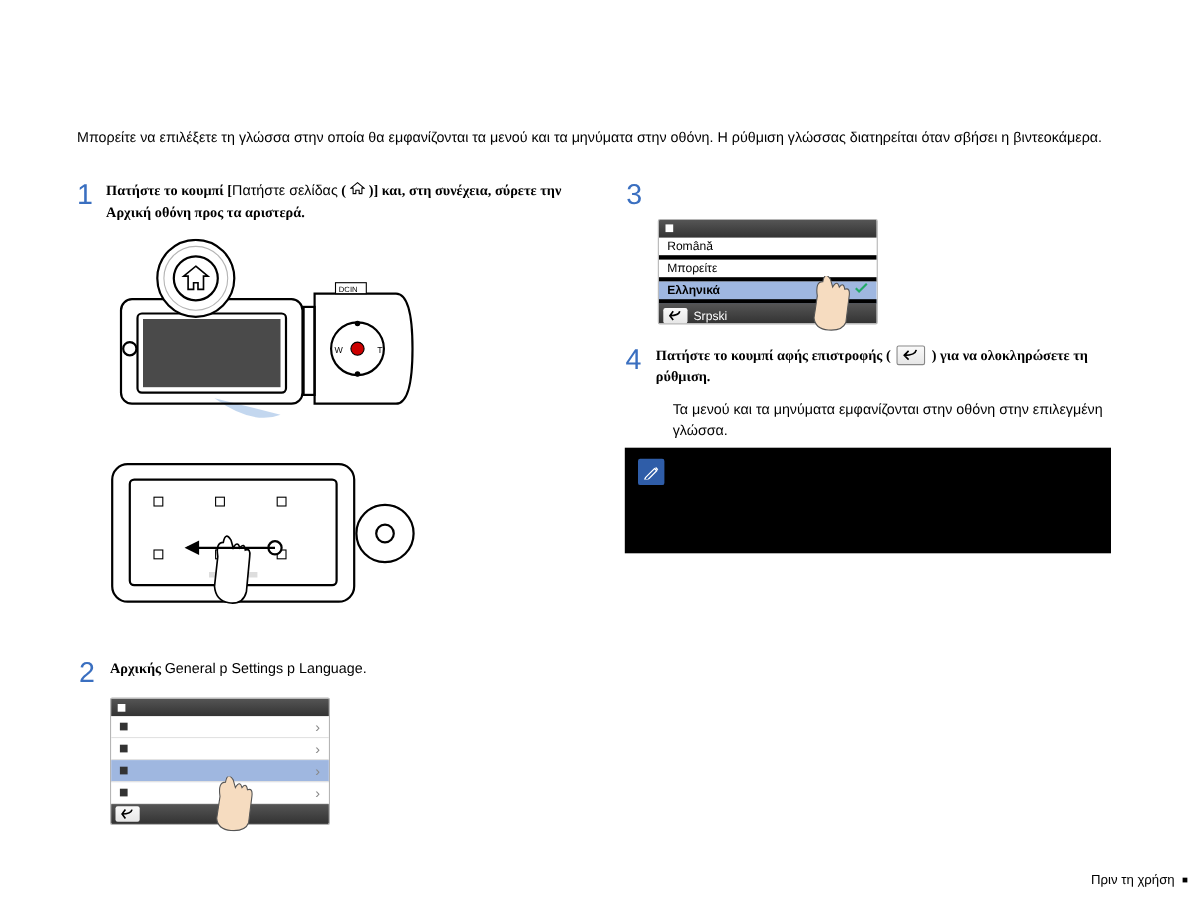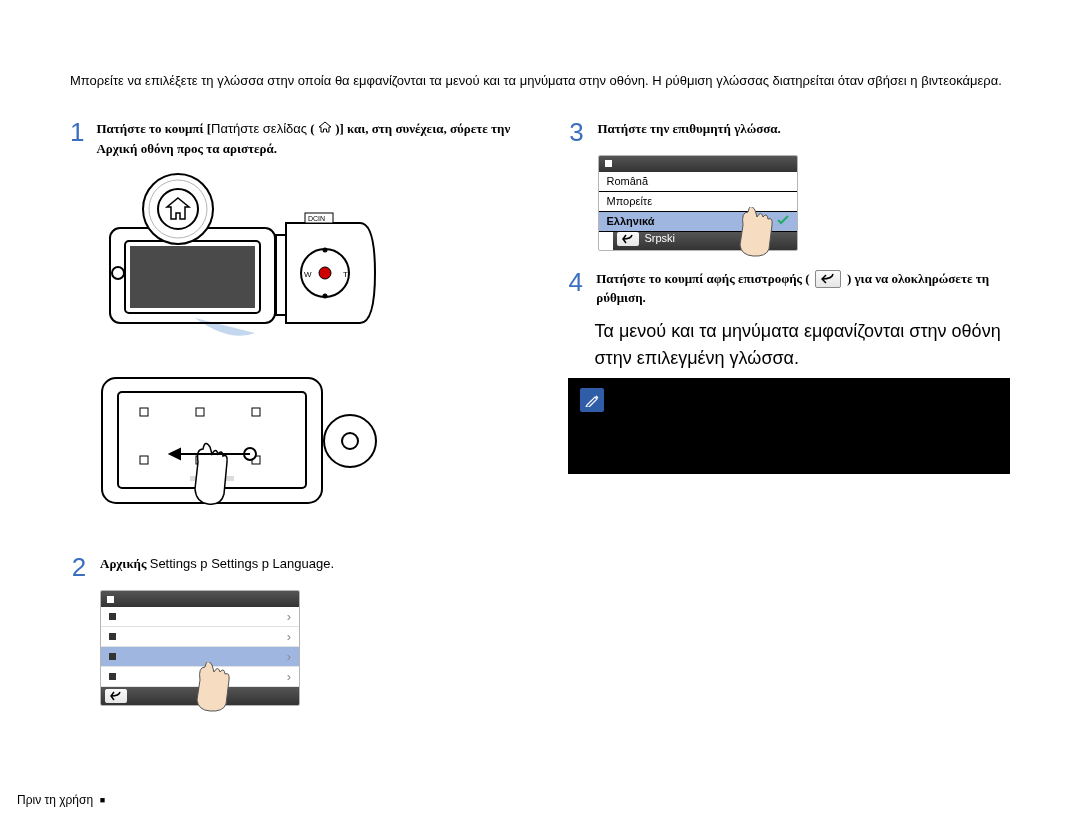--- a/index.html
+++ b/index.html
@@ -6,36 +6,36 @@
   body {
     font-family: Arial, Helvetica, sans-serif;
     font-size: 13px;
     color: #000;
     background: #fff;
     width: 1080px;
     height: 825px;
     position: relative;
     padding: 40px 70px 20px 70px;
   }
-  .intro { font-size: 13px; line-height: 1.5; margin-top: 31px; margin-bottom: 28px; }
+  .intro { font-size: 13px; line-height: 1.5; margin-top: 75px; margin-bottom: 28px; }
   .cols { display: flex; gap: 55px; }
   .col { flex: 1; }
   .step { display: flex; align-items: flex-start; margin-bottom: 10px; }
   .step-num {
     font-size: 26px;
     font-weight: 300;
     color: #3a6fc0;
     margin-right: 12px;
     line-height: 1;
     width: 18px;
     text-align: center;
   }
   .step-text { font-size: 13px; line-height: 1.5; }
   .step-text b { font-weight: bold; font-family: Liberation Serif, serif; }
-  .substep { margin-left: 27px; font-size: 18px; line-height: 1.5; margin-top: 6px; }
+  .substep { margin-left: 44px; font-size: 13px; line-height: 1.5; margin-top: 6px; }
   .home-ico {
     display: inline-block;
     vertical-align: middle;
   }
   .back-ico {
     display: inline-flex;
     border: 1px solid #888;
     background: linear-gradient(#fafafa,#e6e6e6);
     width: 26px;
     height: 18px;
@@ -60,32 +60,31 @@
   .lang-box .hdr {
     background: linear-gradient(#555,#333);
     color: #fff;
     height: 16px;
     display: flex;
     align-items: center;
     padding: 0 6px;
   }
   .lang-box .row {
     height: 20px;
-    border-bottom: 1px solid #000000;
+    border-bottom: 4px solid #000000;
     display: flex;
     align-items: center;
     padding: 0 8px;
   }
   .lang-box .row.sel { background: #9fb7e0; font-weight: bold; }
   .lang-box .ftr {
     background: linear-gradient(#555,#333);
     height: 18px;
     display: flex;
-    align-items: flex-start;
-    margin-left: 14px;
+    align-items: flex-end;
   }
   .lang-box .ftr .bk {
     width: 22px;
     height: 14px;
     margin-left: 4px;
     background: linear-gradient(#fafafa,#e6e6e6);
     border-radius: 2px;
     display:flex;align-items:center;justify-content:center;
   }
   .lang-box .check { margin-left: auto; }
@@ -135,21 +134,21 @@
     line-height: 1.5;
   }
   .note-ico {
     width: 24px;height:24px;background:#2f5da8;border-radius:2px;
     display:flex;align-items:center;justify-content:center;margin-right:10px;flex-shrink:0;
   }
   .footer {
     position: absolute;
     bottom: 18px;
     left: 17px; right: 0;
-    text-align: left;
+    text-align: right;
     font-size: 12px;
   }
   .footer .sq { font-size: 9px; vertical-align: 1px; }
 </style>
 </head>
 <body>
 
 <div class="intro">Μπορείτε να επιλέξετε τη γλώσσα στην οποία θα εμφανίζονται τα μενού και τα μηνύματα στην οθόνη. Η ρύθμιση γλώσσας διατηρείται όταν σβήσει η βιντεοκάμερα.</div>
 
 <div class="cols">
@@ -220,21 +219,21 @@
           <circle cx="150" cy="88" r="6"></circle>
           <line x1="150" y1="88" x2="70" y2="88"></line>
           <polygon points="70,88 80,83 80,93" fill="#000"></polygon>
         </g>
       </svg>
     </div>
 
     <div class="step">
       <div class="step-num">2</div>
       <div class="step-text">
-        <b><span>Αρχικής </span></b><span>Settings</span><span> p Settings p Language.</span>
+        <b><span>Αρχικής </span></b><span>General</span><span> p Settings p Language.</span>
       </div>
     </div>
 
     <div class="settings-wrap">
       <div class="settings-box">
         <div class="hdr">
             <span style="width:7px;height:7px;background:#fff;display:inline-block;"></span>
           </div>
         <div class="row">
             <span style="width:7px;height:7px;background:#333;display:inline-block;"></span>
@@ -266,21 +265,20 @@
           </svg>
       </div>
     </div>
 
   </div>
 
   <div class="col">
 
     <div class="step">
       <div class="step-num">3</div>
-      <div class="step-text"><b><span>Πατήστε την επιθυμητή γλώσσα.</span></b></div>
     </div>
 
     <div class="lang-wrap">
       <div class="lang-box">
         <div class="hdr">
             <span style="width:7px;height:7px;background:#fff;display:inline-block;"></span>
           </div>
         <div class="row">Română</div>
         <div class="row">Μπορείτε</div>
         <div class="row sel">

